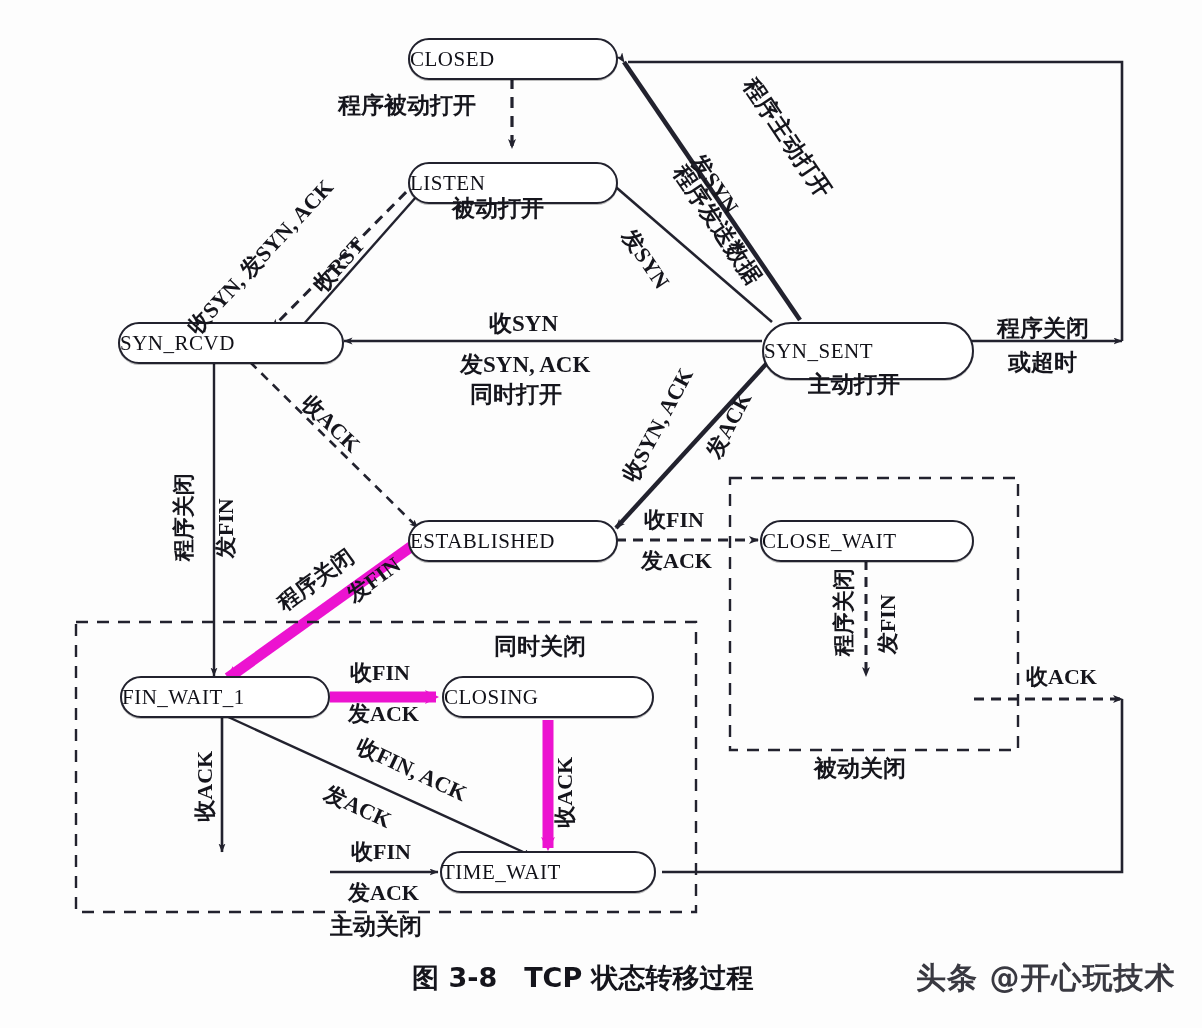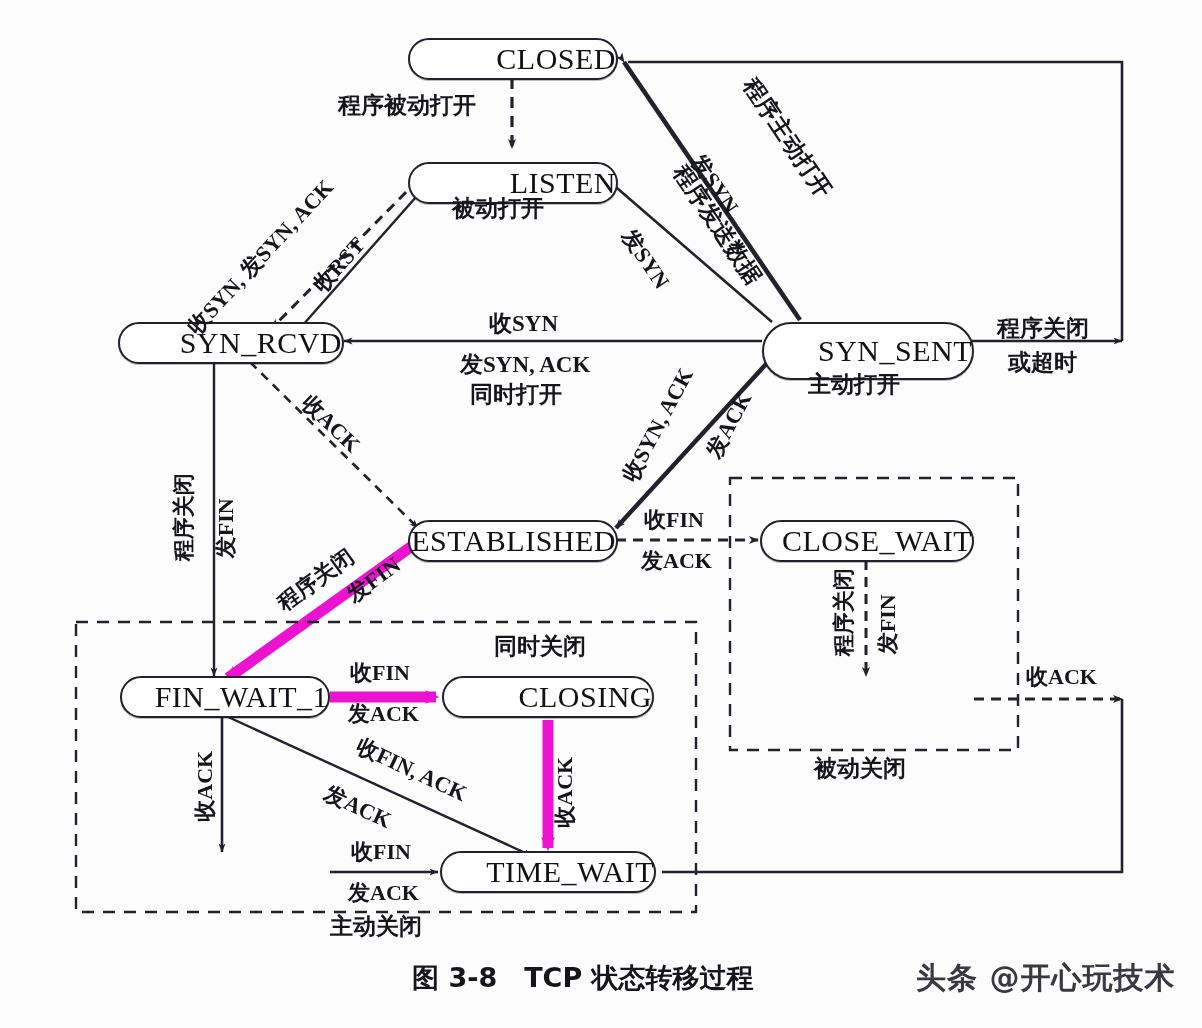--- a/index.html
+++ b/index.html
@@ -25,23 +25,23 @@
     height: 1028px;
   }
   .state-box {
     position: absolute;
     box-sizing: border-box;
     border: 2.5px solid #22222e;
     border-radius: 999px;
     background: #ffffff;
     display: flex;
     align-items: center;
-    justify-content: flex-end;
+    justify-content: flex-start;
     font-family: "Liberation Serif", "DejaVu Serif", serif;
-    font-size: 30px;
+    font-size: 21px;
     letter-spacing: 0.5px;
     color: #111118;
     box-shadow: 0 1px 0 rgba(0,0,0,0.25);
     z-index: 5;
   }
   .lbl {
     position: absolute;
     font-family: "Liberation Serif", "DejaVu Serif", serif;
     color: #15151c;
     white-space: nowrap;

